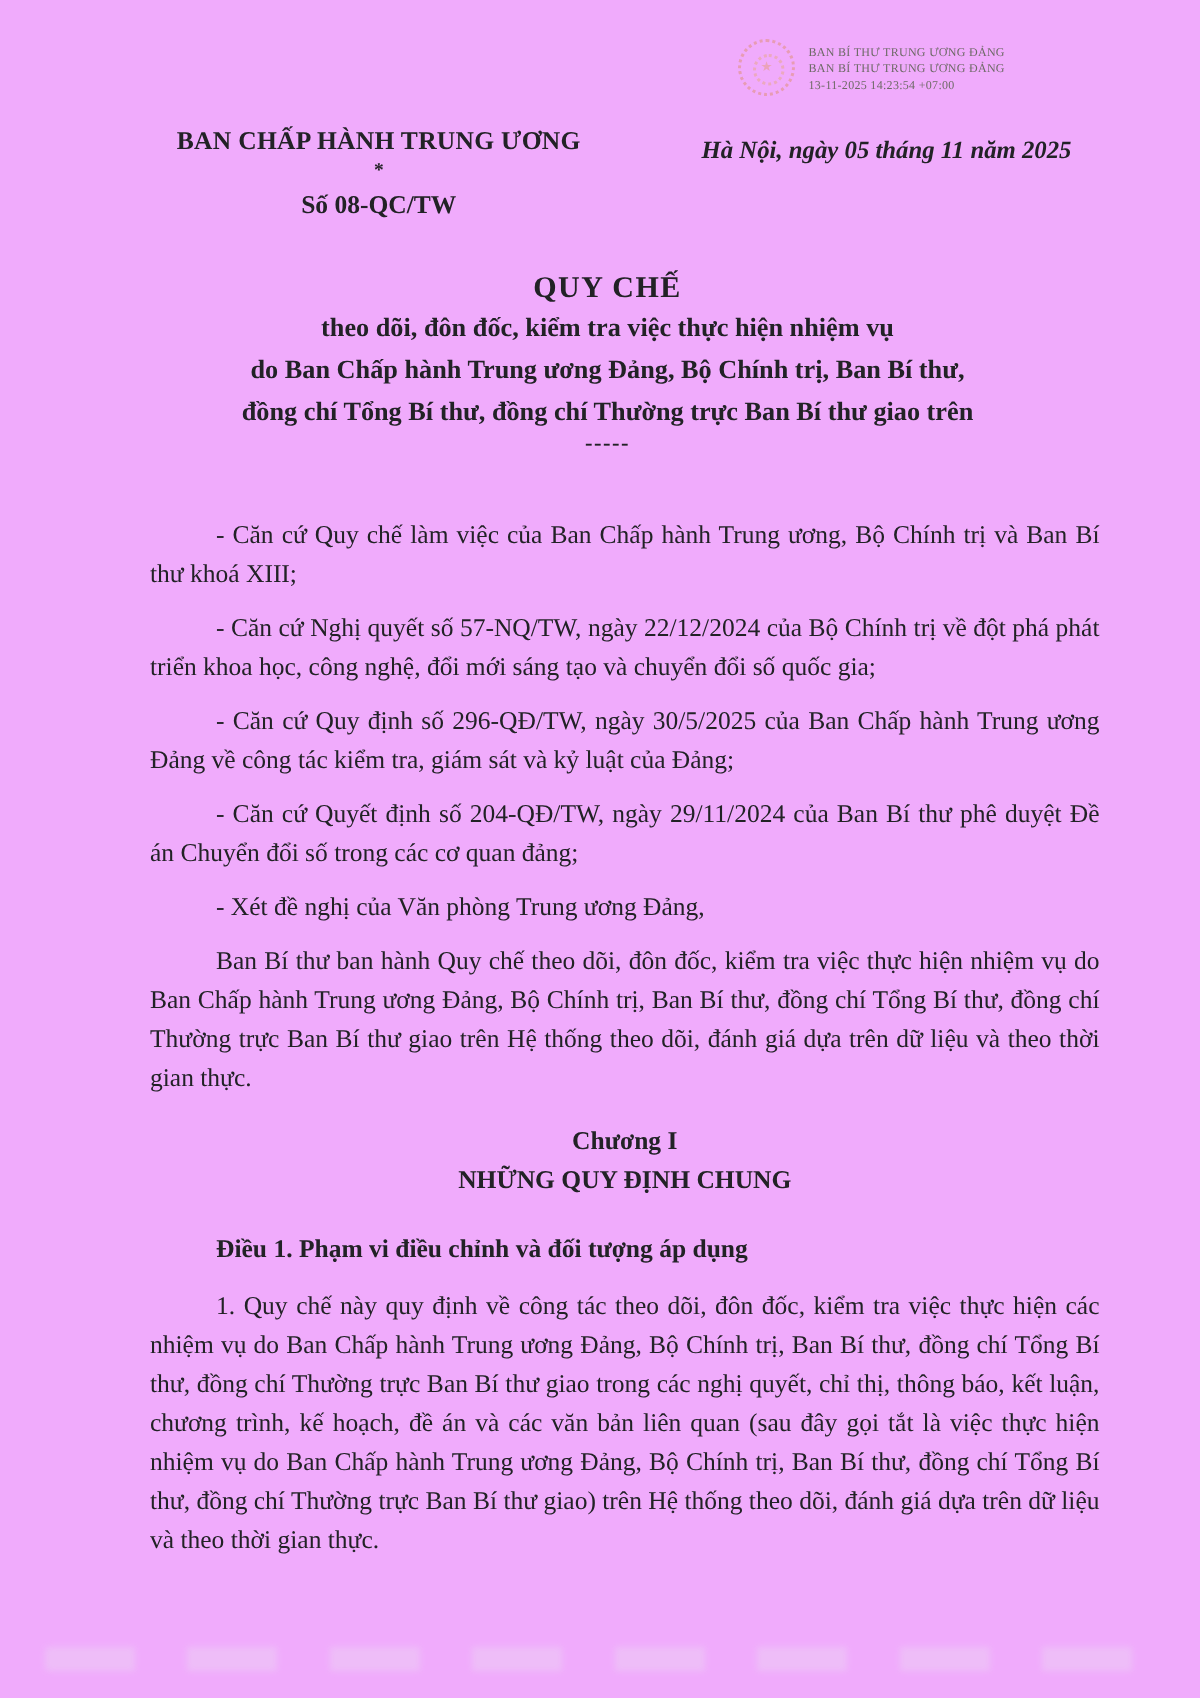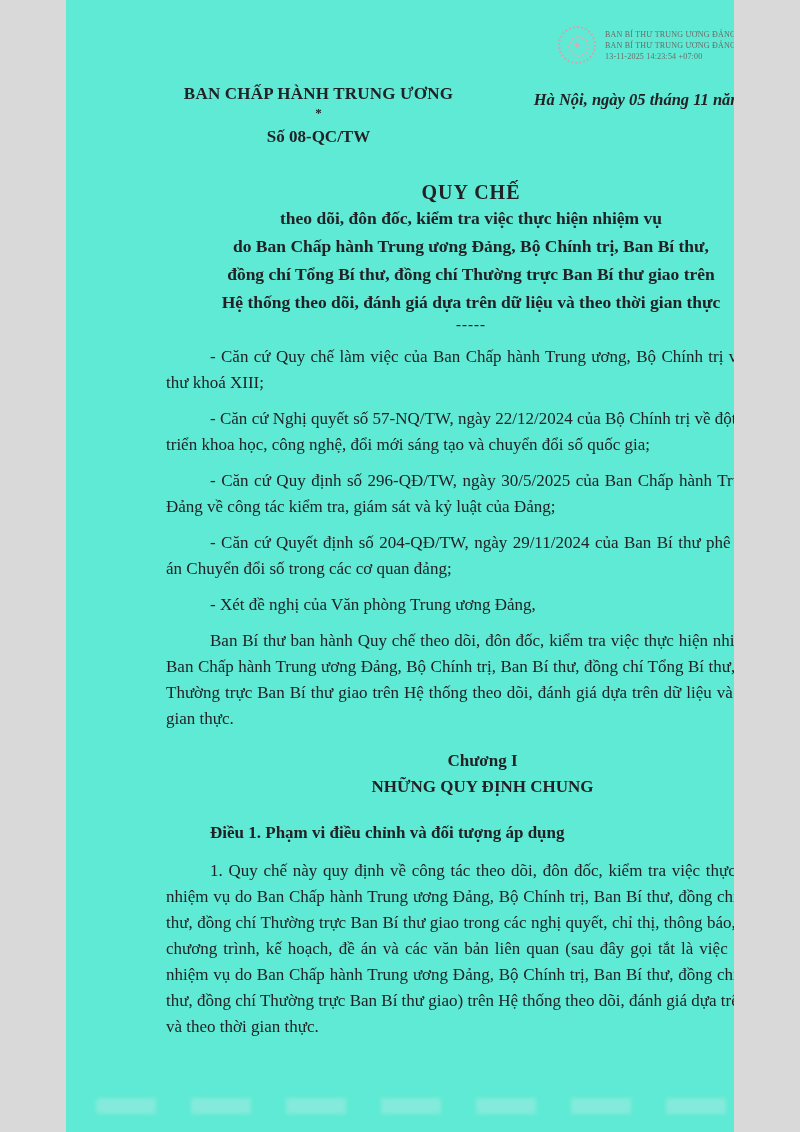--- a/index.html
+++ b/index.html
@@ -1,19 +1,19 @@
 <!DOCTYPE html>
 <html><head>
 <meta charset="utf-8">
 <style>
   * { margin:0; padding:0; box-sizing:border-box; }
   html, body { background:#d9d9d9; }
   .page {
-    position:relative; width:668px; height:1132px; margin:0 auto;
-    background:#5eead4; color:#222226; overflow:hidden;
+    position:relative; width:800px; height:1132px; margin:0 auto;
+    background:#f0abfc; color:#222226; overflow:hidden;
     font-family:"Liberation Serif", serif;
   }
   
   .stamp { position:absolute; left:492px; top:26px; display:flex; align-items:center; gap:9px; }
   .emblem { position:relative; width:38px; height:38px; border:2px dotted #e69aa8; border-radius:50%; opacity:.85; }
   .emblem::before { content:""; position:absolute; left:8px; top:8px; width:17px; height:17px; border:2px dotted #eba9b5; border-radius:50%; }
   .emblem::after { content:"★"; position:absolute; left:50%; top:50%; transform:translate(-50%,-54%); font-size:9px; color:#e9a2af; }
   .stamp-text { font-size:8px; line-height:11px; color:#6e6a67; letter-spacing:.2px; white-space:nowrap; }
   
   .header-left { position:absolute; left:95px; top:84px; width:315px; text-align:center; font-weight:bold; }
@@ -62,21 +62,20 @@
 
   <div class="header-right">
     <div class="dateline">Hà Nội, ngày 05 tháng 11 năm 2025</div>
   </div>
 
   <div class="title-block">
     <div class="doc-type">QUY CHẾ</div>
     <div class="subtitle-line">theo dõi, đôn đốc, kiểm tra việc thực hiện nhiệm vụ</div>
     <div class="subtitle-line">do Ban Chấp hành Trung ương Đảng, Bộ Chính trị, Ban Bí thư,</div>
     <div class="subtitle-line">đồng chí Tổng Bí thư, đồng chí Thường trực Ban Bí thư giao trên</div>
-    <div class="subtitle-line">Hệ thống theo dõi, đánh giá dựa trên dữ liệu và theo thời gian thực</div>
     <div class="title-sep">-----</div>
   </div>
 
   <div class="bodytext">
     <p>- Căn cứ Quy chế làm việc của Ban Chấp hành Trung ương, Bộ Chính trị và Ban Bí thư khoá XIII;</p>
     <p>- Căn cứ Nghị quyết số 57-NQ/TW, ngày 22/12/2024 của Bộ Chính trị về đột phá phát triển khoa học, công nghệ, đổi mới sáng tạo và chuyển đổi số quốc gia;</p>
     <p>- Căn cứ Quy định số 296-QĐ/TW, ngày 30/5/2025 của Ban Chấp hành Trung ương Đảng về công tác kiểm tra, giám sát và kỷ luật của Đảng;</p>
     <p>- Căn cứ Quyết định số 204-QĐ/TW, ngày 29/11/2024 của Ban Bí thư phê duyệt Đề án Chuyển đổi số trong các cơ quan đảng;</p>
     <p>- Xét đề nghị của Văn phòng Trung ương Đảng,</p>
     <p>Ban Bí thư ban hành Quy chế theo dõi, đôn đốc, kiểm tra việc thực hiện nhiệm vụ do Ban Chấp hành Trung ương Đảng, Bộ Chính trị, Ban Bí thư, đồng chí Tổng Bí thư, đồng chí Thường trực Ban Bí thư giao trên Hệ thống theo dõi, đánh giá dựa trên dữ liệu và theo thời gian thực.</p>

